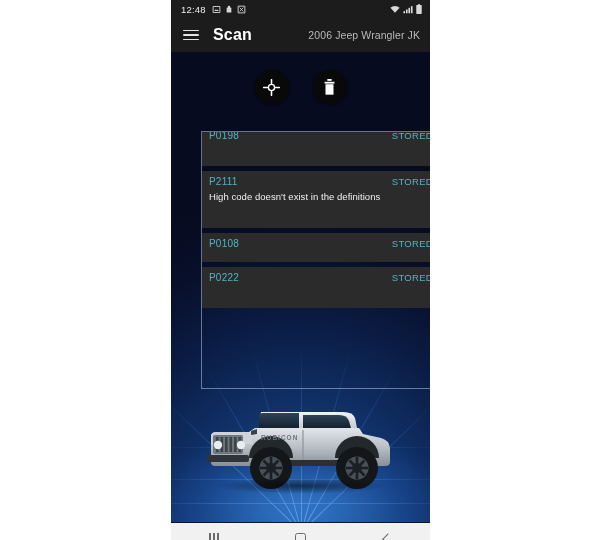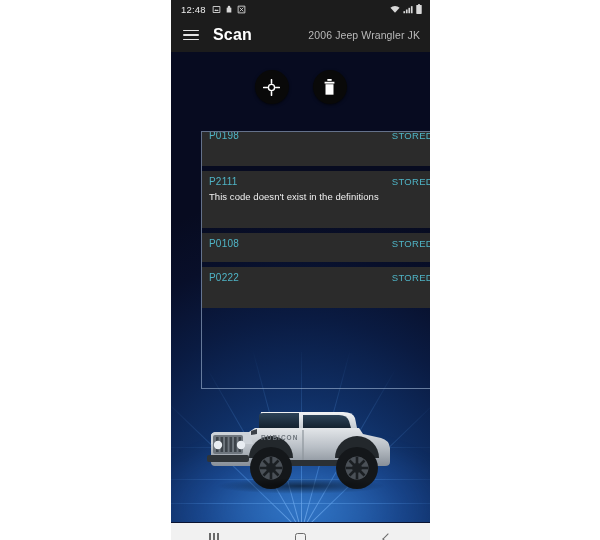--- a/index.html
+++ b/index.html
@@ -219,21 +219,21 @@
             <span class="card-status">STORED</span>
           </div>
           <div class="card-pad"></div>
         </div>
 
         <div class="card">
           <div class="card-head">
             <span class="card-code">P2111</span>
             <span class="card-status">STORED</span>
           </div>
-          <div class="card-desc">This code doesn't exist in the definitions</div>
+          <div class="card-desc">High code doesn't exist in the definitions</div>
           <div class="card-pad"></div>
         </div>
 
         <div class="card">
           <div class="card-head">
             <span class="card-code">P0108</span>
             <span class="card-status">STORED</span>
           </div>
           <div class="card-pad-sm"></div>
         </div>

